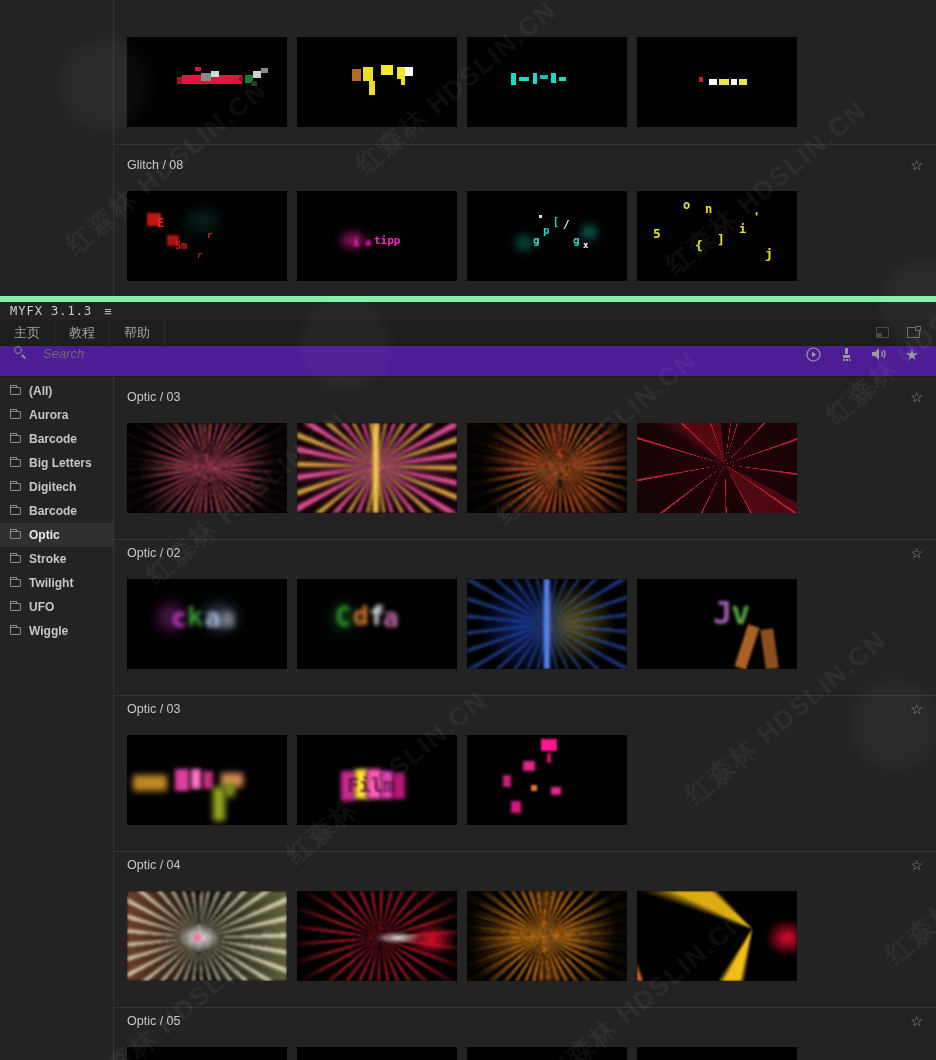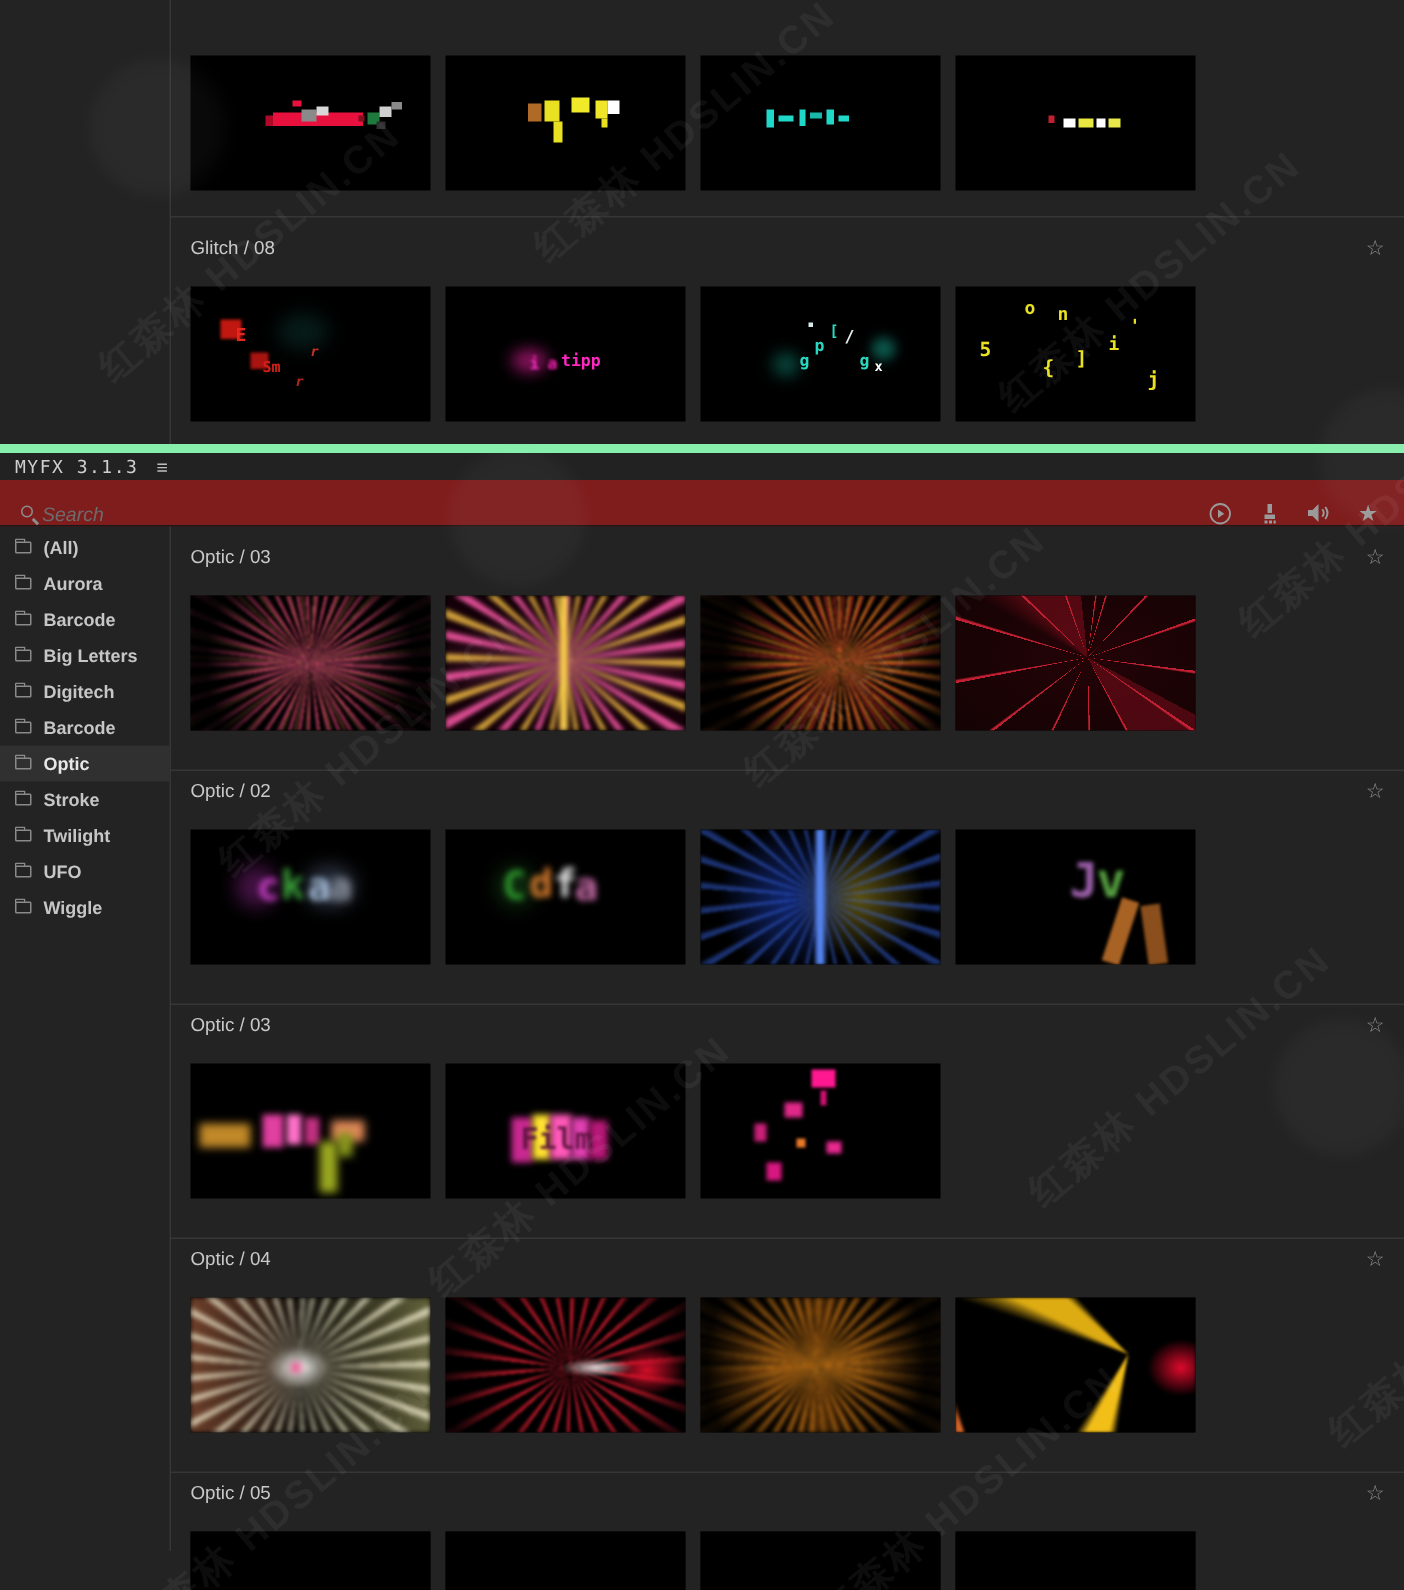--- a/index.html
+++ b/index.html
@@ -46,22 +46,22 @@
   .tabspacer { flex:1; }
   .winicons { display:flex; align-items:center; gap:18px; padding-right:16px; }
   .winicon { position:relative; width:13px; height:11px; display:inline-block; cursor:pointer; }
   .winicon .big { position:absolute; inset:0; border:1px solid #4a4a4a; }
   .winicon .small { position:absolute; width:6px; height:5px; background:#4a4a4a; }
   .winicon.dock .small { left:0; bottom:0; }
   .winicon.float .big { border-color:#6a6a6a; }
   .winicon.float .small { right:-1px; top:-1px; background:#232323; border:1px solid #6a6a6a; }
 
   
-  .searchbar { height:31px; display:flex; align-items:flex-end; background:#7f1d1d;
-    border-bottom:1px solid #191919; padding:0 14px; gap:1px; }
+  .searchbar { height:31px; display:flex; align-items:flex-start; background:#4c1d95;
+    border-bottom:1px solid #191919; padding:0 14px; gap:16px; }
   .mag { width:13px; height:13px; position:relative; flex:0 0 13px; }
   .mag .lens { position:absolute; left:0; top:0; width:8px; height:8px; border:1.5px solid #8d8d8d; border-radius:50%; }
   .mag .stem { position:absolute; left:8px; top:8px; width:5px; height:1.5px; background:#8d8d8d; transform:rotate(45deg); transform-origin:left center; }
   .searchbar input { flex:1; background:transparent; border:none; outline:none;
     font-size:13px; font-style:italic; color:#bdbdbd; font-family:"Liberation Sans", sans-serif; }
   .searchbar input::placeholder { color:#6c6c6c; font-style:italic; }
   .tools { display:flex; align-items:center; gap:17px; padding-right:2px; }
   .toolbtn { width:16px; height:16px; display:flex; align-items:center; justify-content:center; cursor:pointer; }
   .toolbtn svg { display:block; }
   .toolbtn .starchar { font-size:15px; color:#9a9a9a; line-height:15px; }
@@ -247,20 +247,38 @@
           </section>
         </div>
     </div>
   </div>
 
   <div class="titlebar">
     <span class="ttl">MYFX 3.1.3</span>
     <span class="menu">≡</span>
   </div>
 
+  <div class="tabbar">
+    <div id="tabs" style="display:flex;">
+        <div class="tab">主页</div>
+        <div class="tab">教程</div>
+        <div class="tab">帮助</div>
+      </div>
+    <div class="tabspacer"></div>
+    <div class="winicons">
+      <span class="winicon dock">
+          <span class="big"></span>
+          <span class="small"></span>
+        </span>
+      <span class="winicon float">
+          <span class="big"></span>
+          <span class="small"></span>
+        </span>
+    </div>
+  </div>
 
   <div class="searchbar">
     <span class="mag">
         <span class="lens"></span>
         <span class="stem"></span>
       </span>
     <input type="text" placeholder="Search" style="">
     <div class="tools">
       <span class="toolbtn">
         <svg width="15" height="15" viewBox="0 0 15 15">

